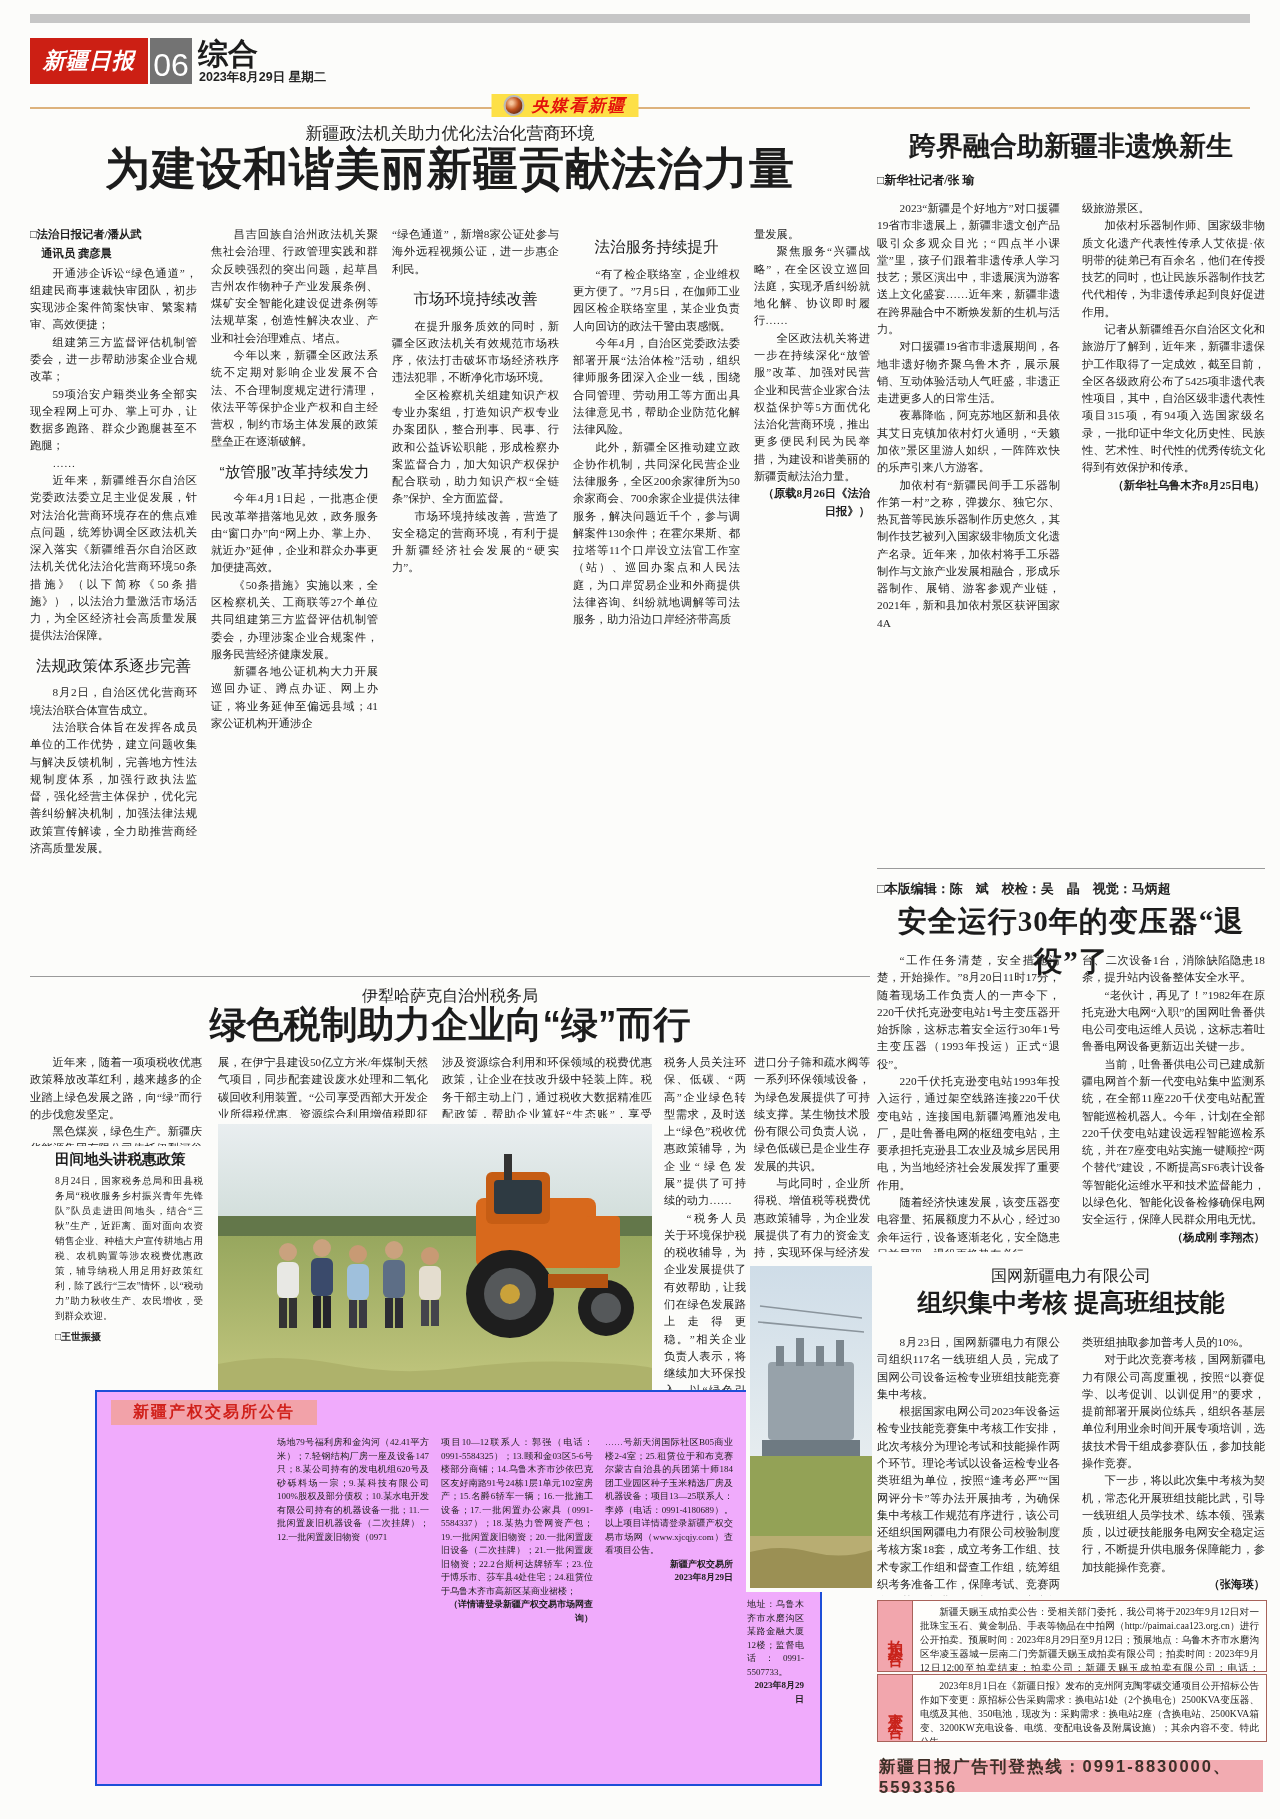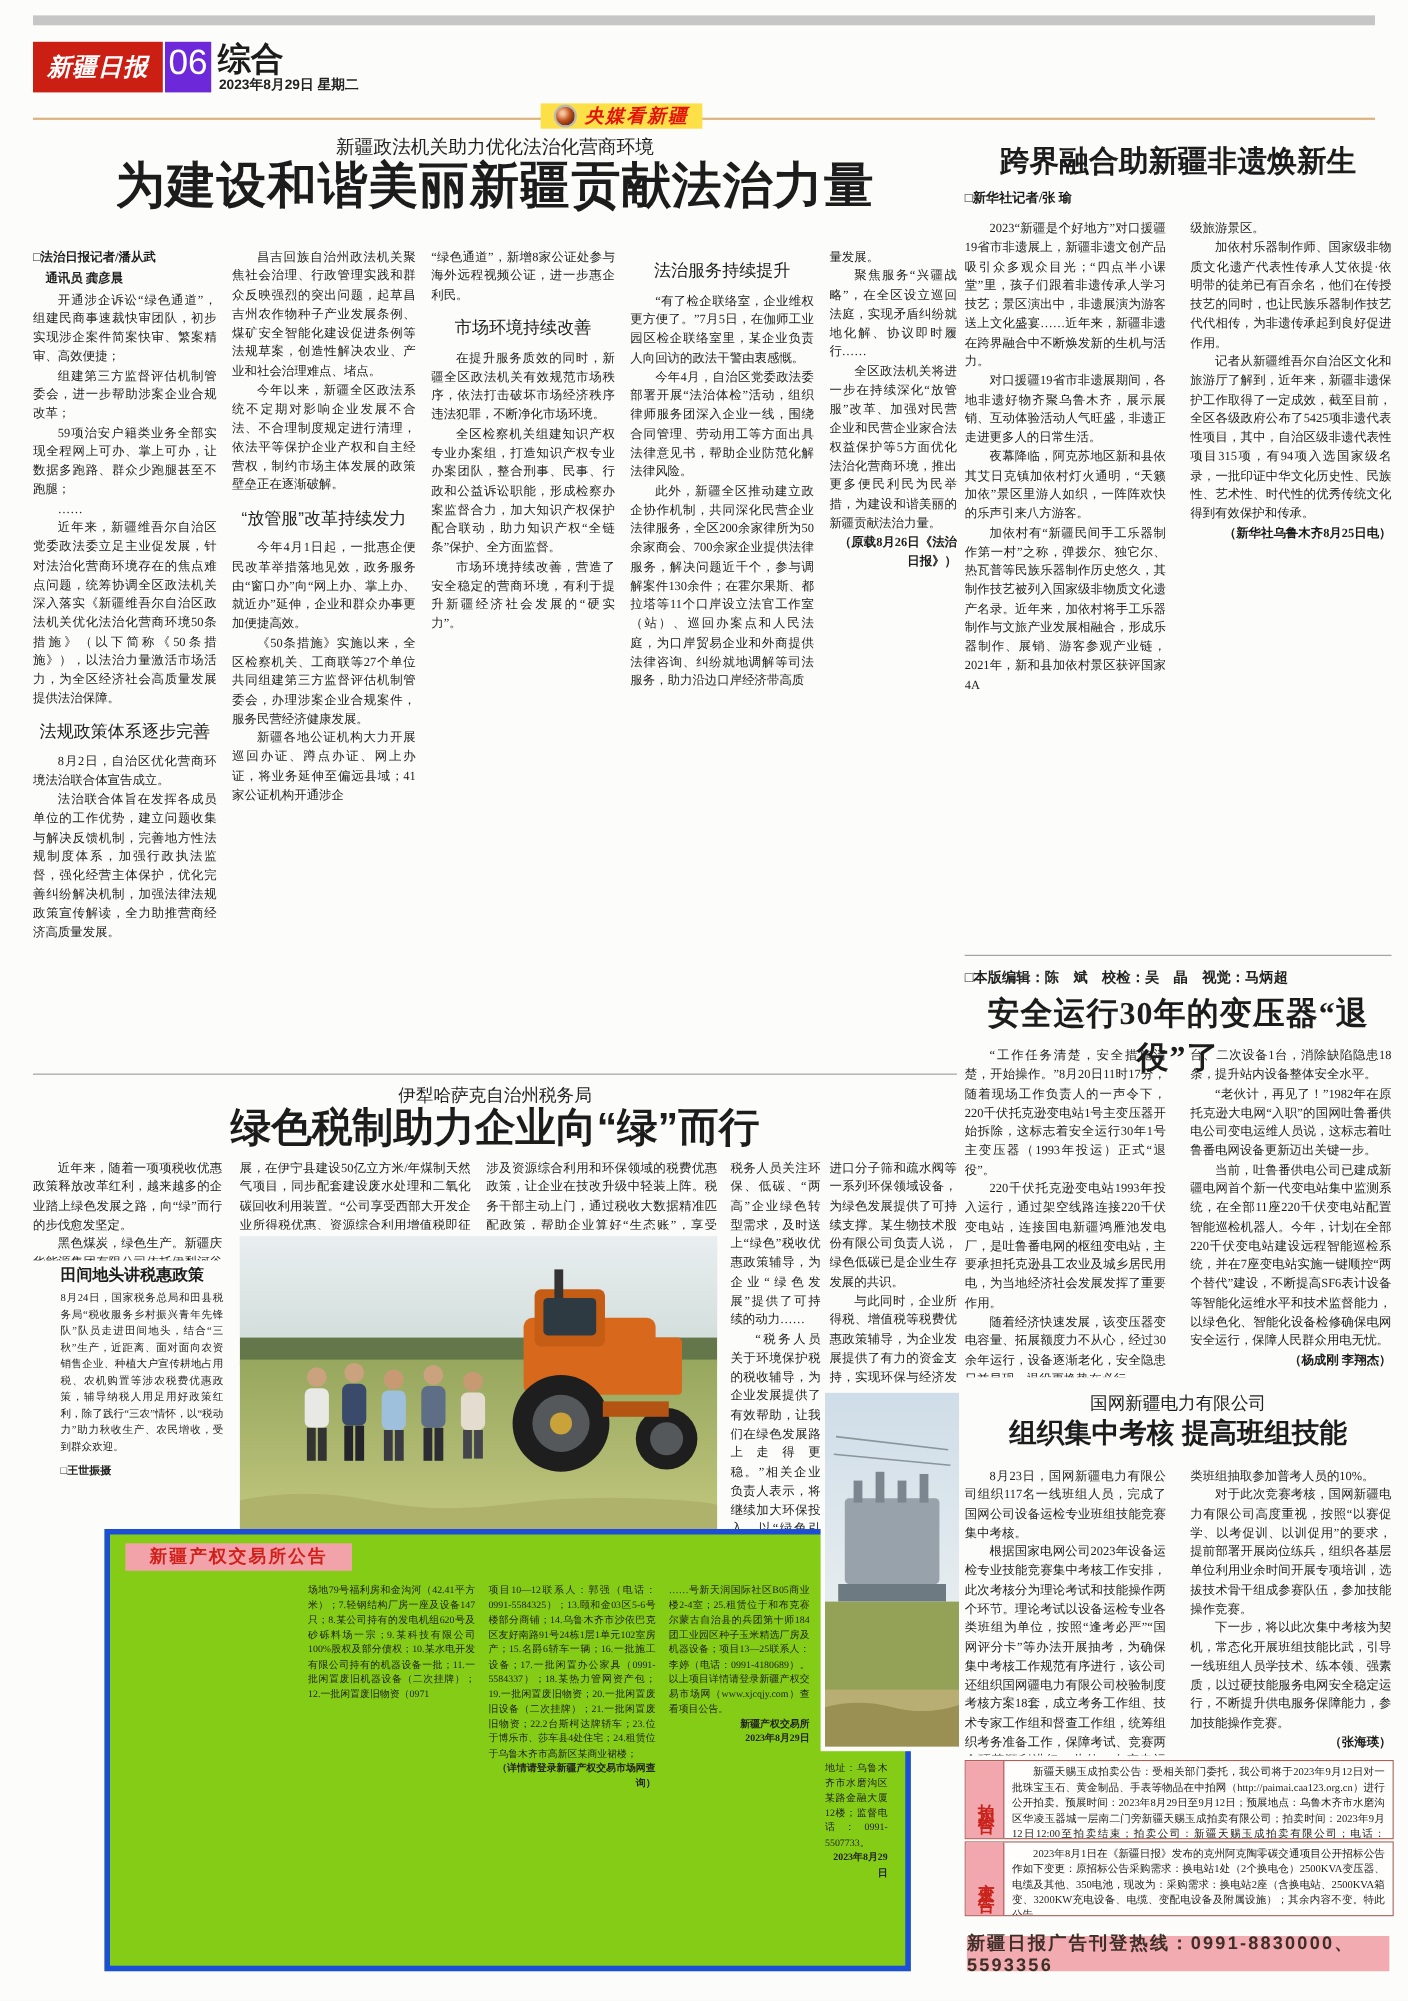--- a/index.html
+++ b/index.html
@@ -3,21 +3,21 @@
 <meta charset="utf-8">
 <style>
   html,body{margin:0;padding:0;background:#e8e8e4;}
   .page{position:relative;width:1280px;height:1819px;background:#fcfcfa;margin:0 auto;overflow:hidden;
         font-family:"Liberation Serif","DejaVu Serif",serif;color:#1c1c1c;}
   .abs{position:absolute;}
   
   .topbar{left:30px;top:14px;width:1220px;height:9px;background:#c6c6c6;}
   .mast-red{left:30px;top:38px;width:118px;height:46px;background:#cc1f14;color:#fff;display:flex;align-items:center;justify-content:center;
             font-size:22px;font-weight:bold;font-style:italic;letter-spacing:1px;font-family:"Liberation Serif",serif;}
-  .mast-num{left:150px;top:38px;width:42px;height:46px;background:#6d28d9;color:#fff;display:flex;align-items:flex-start;justify-content:center;
+  .mast-num{left:150px;top:38px;width:42px;height:46px;background:#737373;color:#fff;display:flex;align-items:flex-end;justify-content:center;
             font-size:32px;font-family:"Liberation Sans",sans-serif;}
   .mast-sec{left:198px;top:34px;font-size:30px;font-weight:bold;font-family:"Liberation Sans",sans-serif;}
   .mast-date{left:199px;top:69px;font-size:12.5px;font-weight:bold;font-family:"Liberation Sans",sans-serif;color:#222;}
   
   .banner-line{left:30px;top:107px;width:1220px;height:2px;background:#ddb27c;}
   .banner-label{left:565px;top:94px;transform:translateX(-50%);background:#fde047;padding:0 12px;display:flex;align-items:center;gap:7px;}
   .banner-ball{width:17px;height:17px;border-radius:50%;background:radial-gradient(circle at 35% 35%, #f6c49b 10%, #c0511c 45%, #3a140b 95%);
                border:2px solid #b9b9b9;}
   .banner-text{font-size:17px;font-weight:bold;font-style:italic;color:#e3120b;letter-spacing:2px;font-family:"Liberation Sans",sans-serif;}
   
@@ -36,21 +36,21 @@
   .bby{font-weight:bold;text-indent:0;margin-bottom:2px !important;}
   .bsig{text-align:right;font-weight:bold;}
   h4.bh{margin:9px 0 7px;text-align:center;font-size:15.5px;font-weight:400;font-family:"Liberation Sans",sans-serif;text-indent:0;}
   .rule{background:#9a9a9a;}
   .editor-bar{font-size:13px;font-weight:bold;font-family:"Liberation Sans",sans-serif;color:#222;}
   
   .cap-title{font-size:14.5px;font-weight:900;font-family:"Liberation Sans",sans-serif;margin:0 0 5px;}
   .cap-text{font-size:9.6px;line-height:1.56;text-align:justify;margin:0;}
   .cap-credit{font-size:10px;margin-top:6px;font-weight:bold;}
   
-  .notice-box{border:5px solid #1d4ed8;background:#84cc16;}
+  .notice-box{border:2px solid #1d4ed8;background:#f0abfc;}
   .notice-title{position:absolute;left:14px;top:8px;width:206px;height:25px;background:#f2a2a9;color:#d0201a;
                 font-size:16px;font-weight:900;font-family:"Liberation Sans",sans-serif;display:flex;align-items:center;justify-content:center;letter-spacing:2px;}
   .ncol{position:absolute;overflow:hidden;font-size:9px;line-height:1.5;text-align:justify;color:#222;}
   .ncol p{margin:0;}
   .side-notice{border:1px solid #a8625a;display:flex;background:#fffefc;}
   .side-label{width:34px;background:#f2a6ad;color:#c9241c;font-weight:900;font-size:15px;font-family:"Liberation Sans",sans-serif;
               display:flex;align-items:center;justify-content:center;writing-mode:vertical-rl;letter-spacing:4px;border-right:1px solid #a8625a;}
   .side-text{flex:1;padding:4px 7px;font-size:9.6px;line-height:1.47;text-align:justify;overflow:hidden;}
   .side-text p{margin:0;text-indent:2em;}
   .hotline{background:#f2abb1;color:#3d2f28;font-weight:900;font-size:16.5px;letter-spacing:2px;

